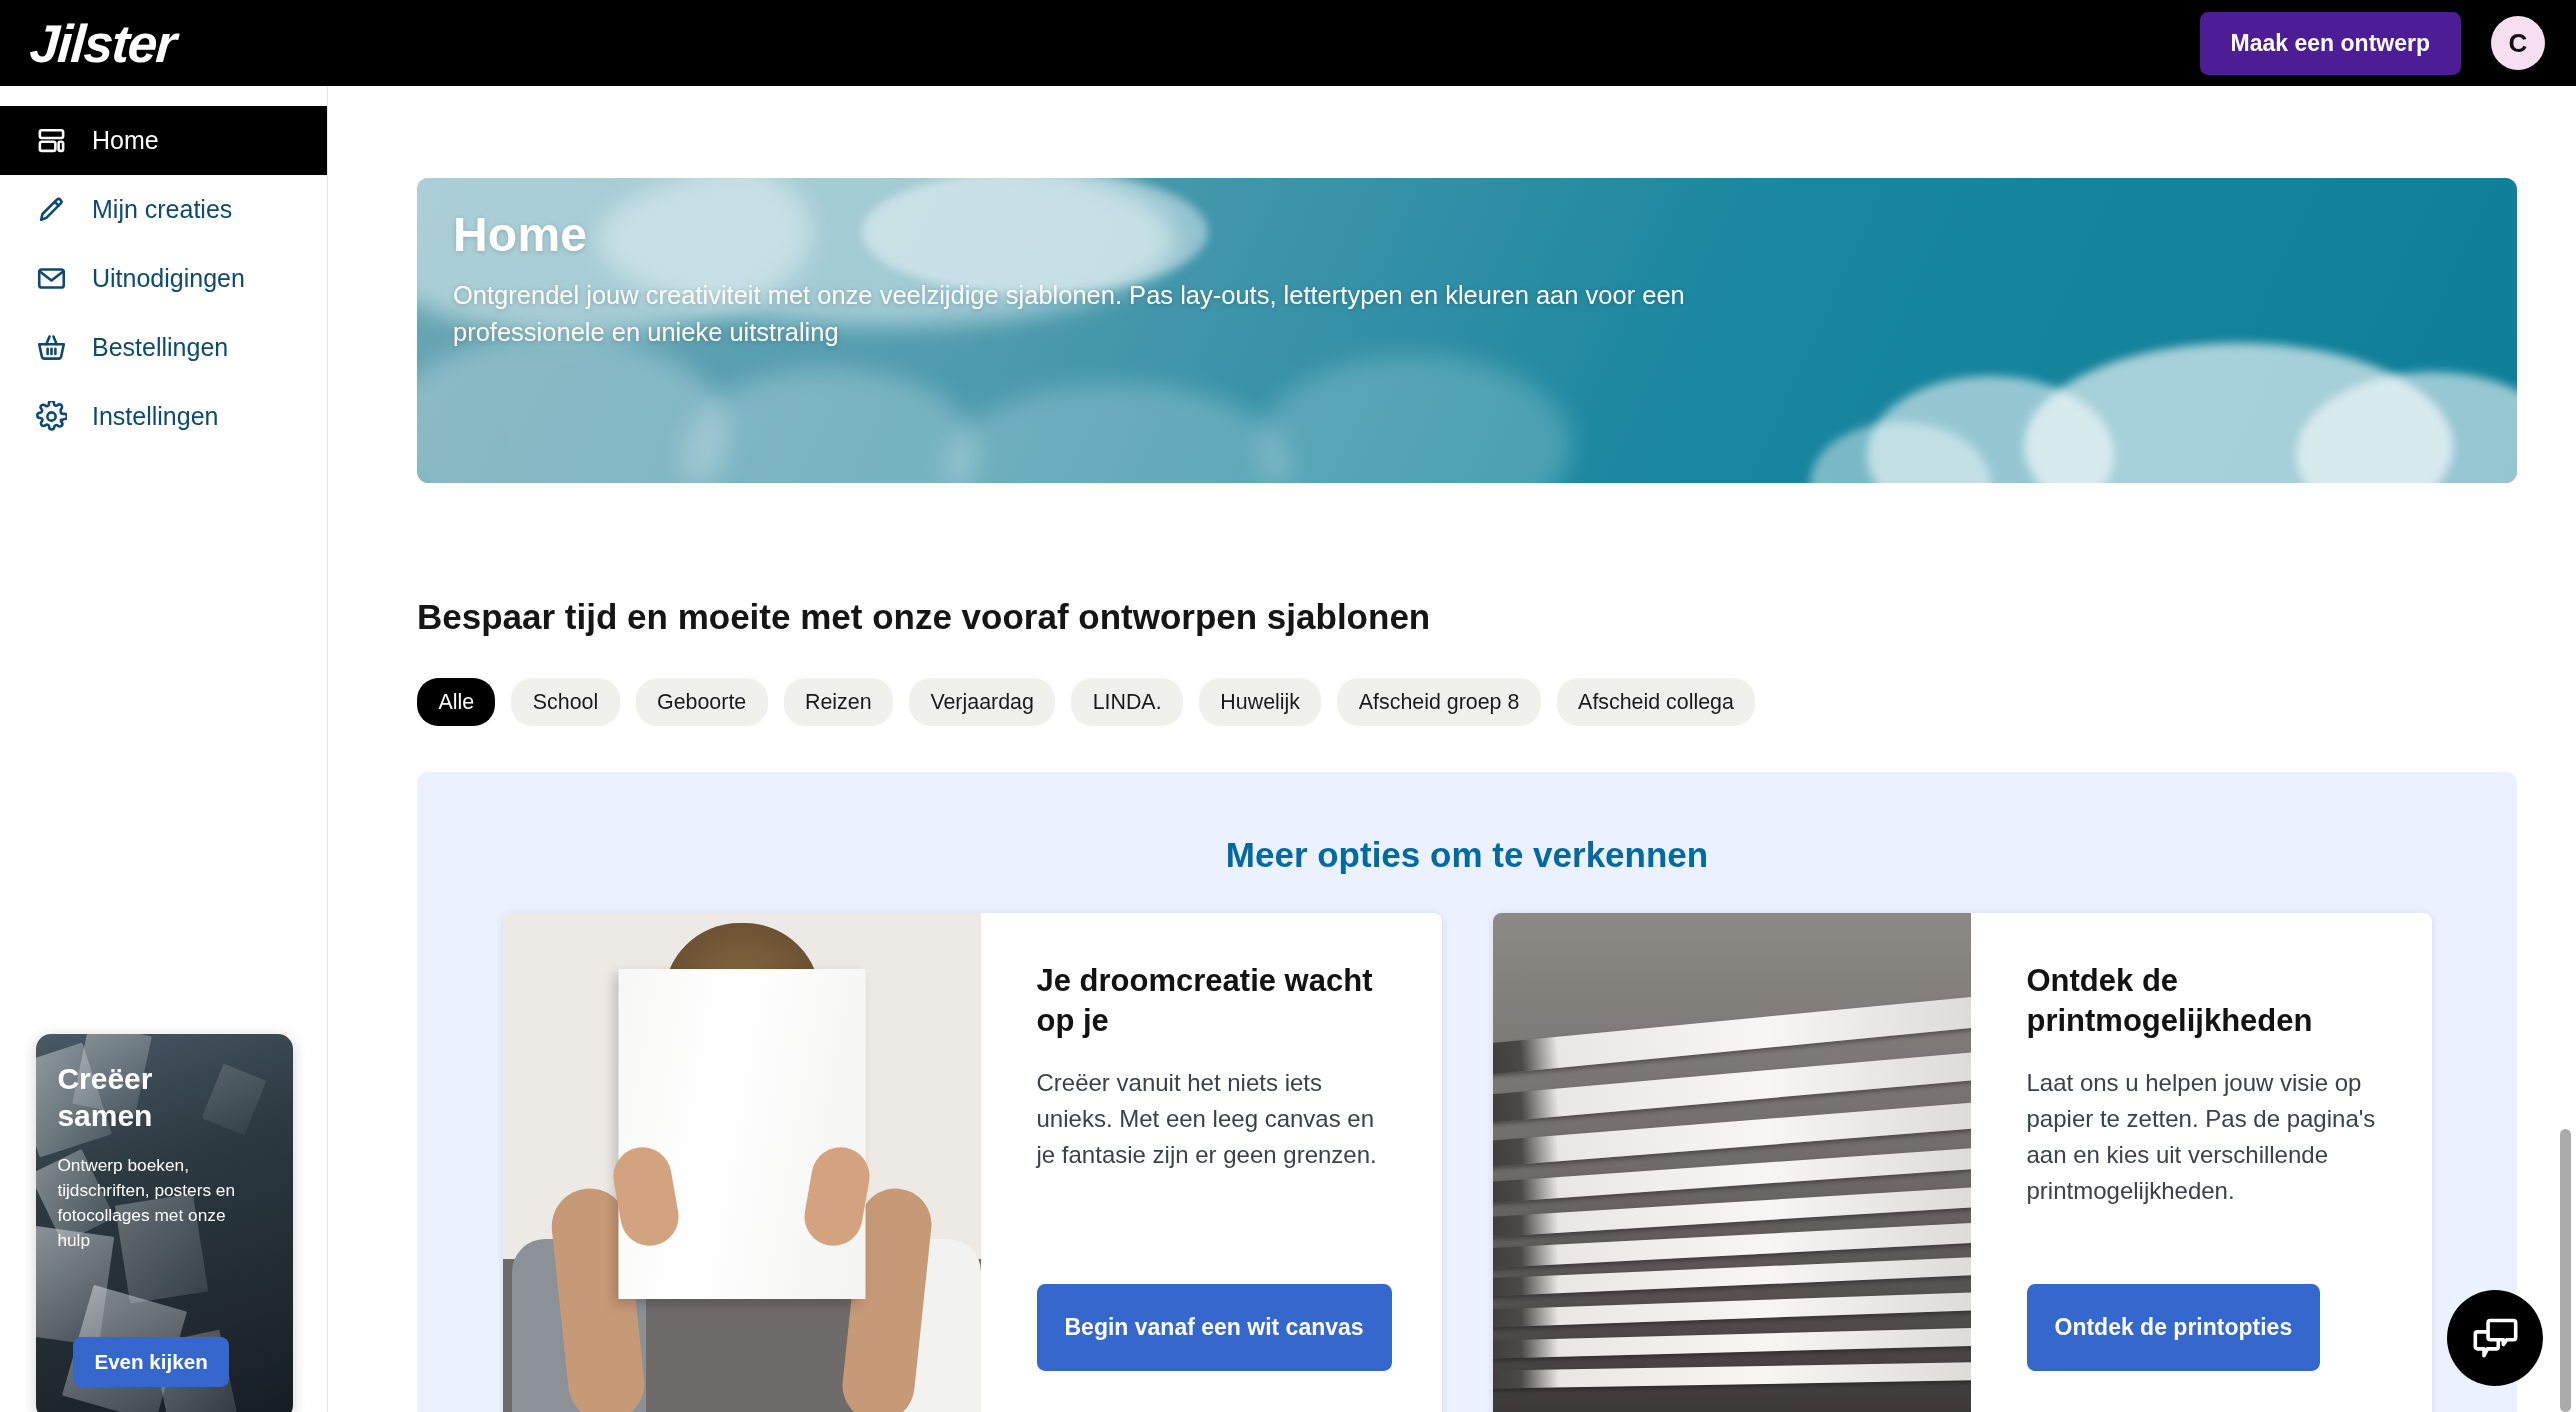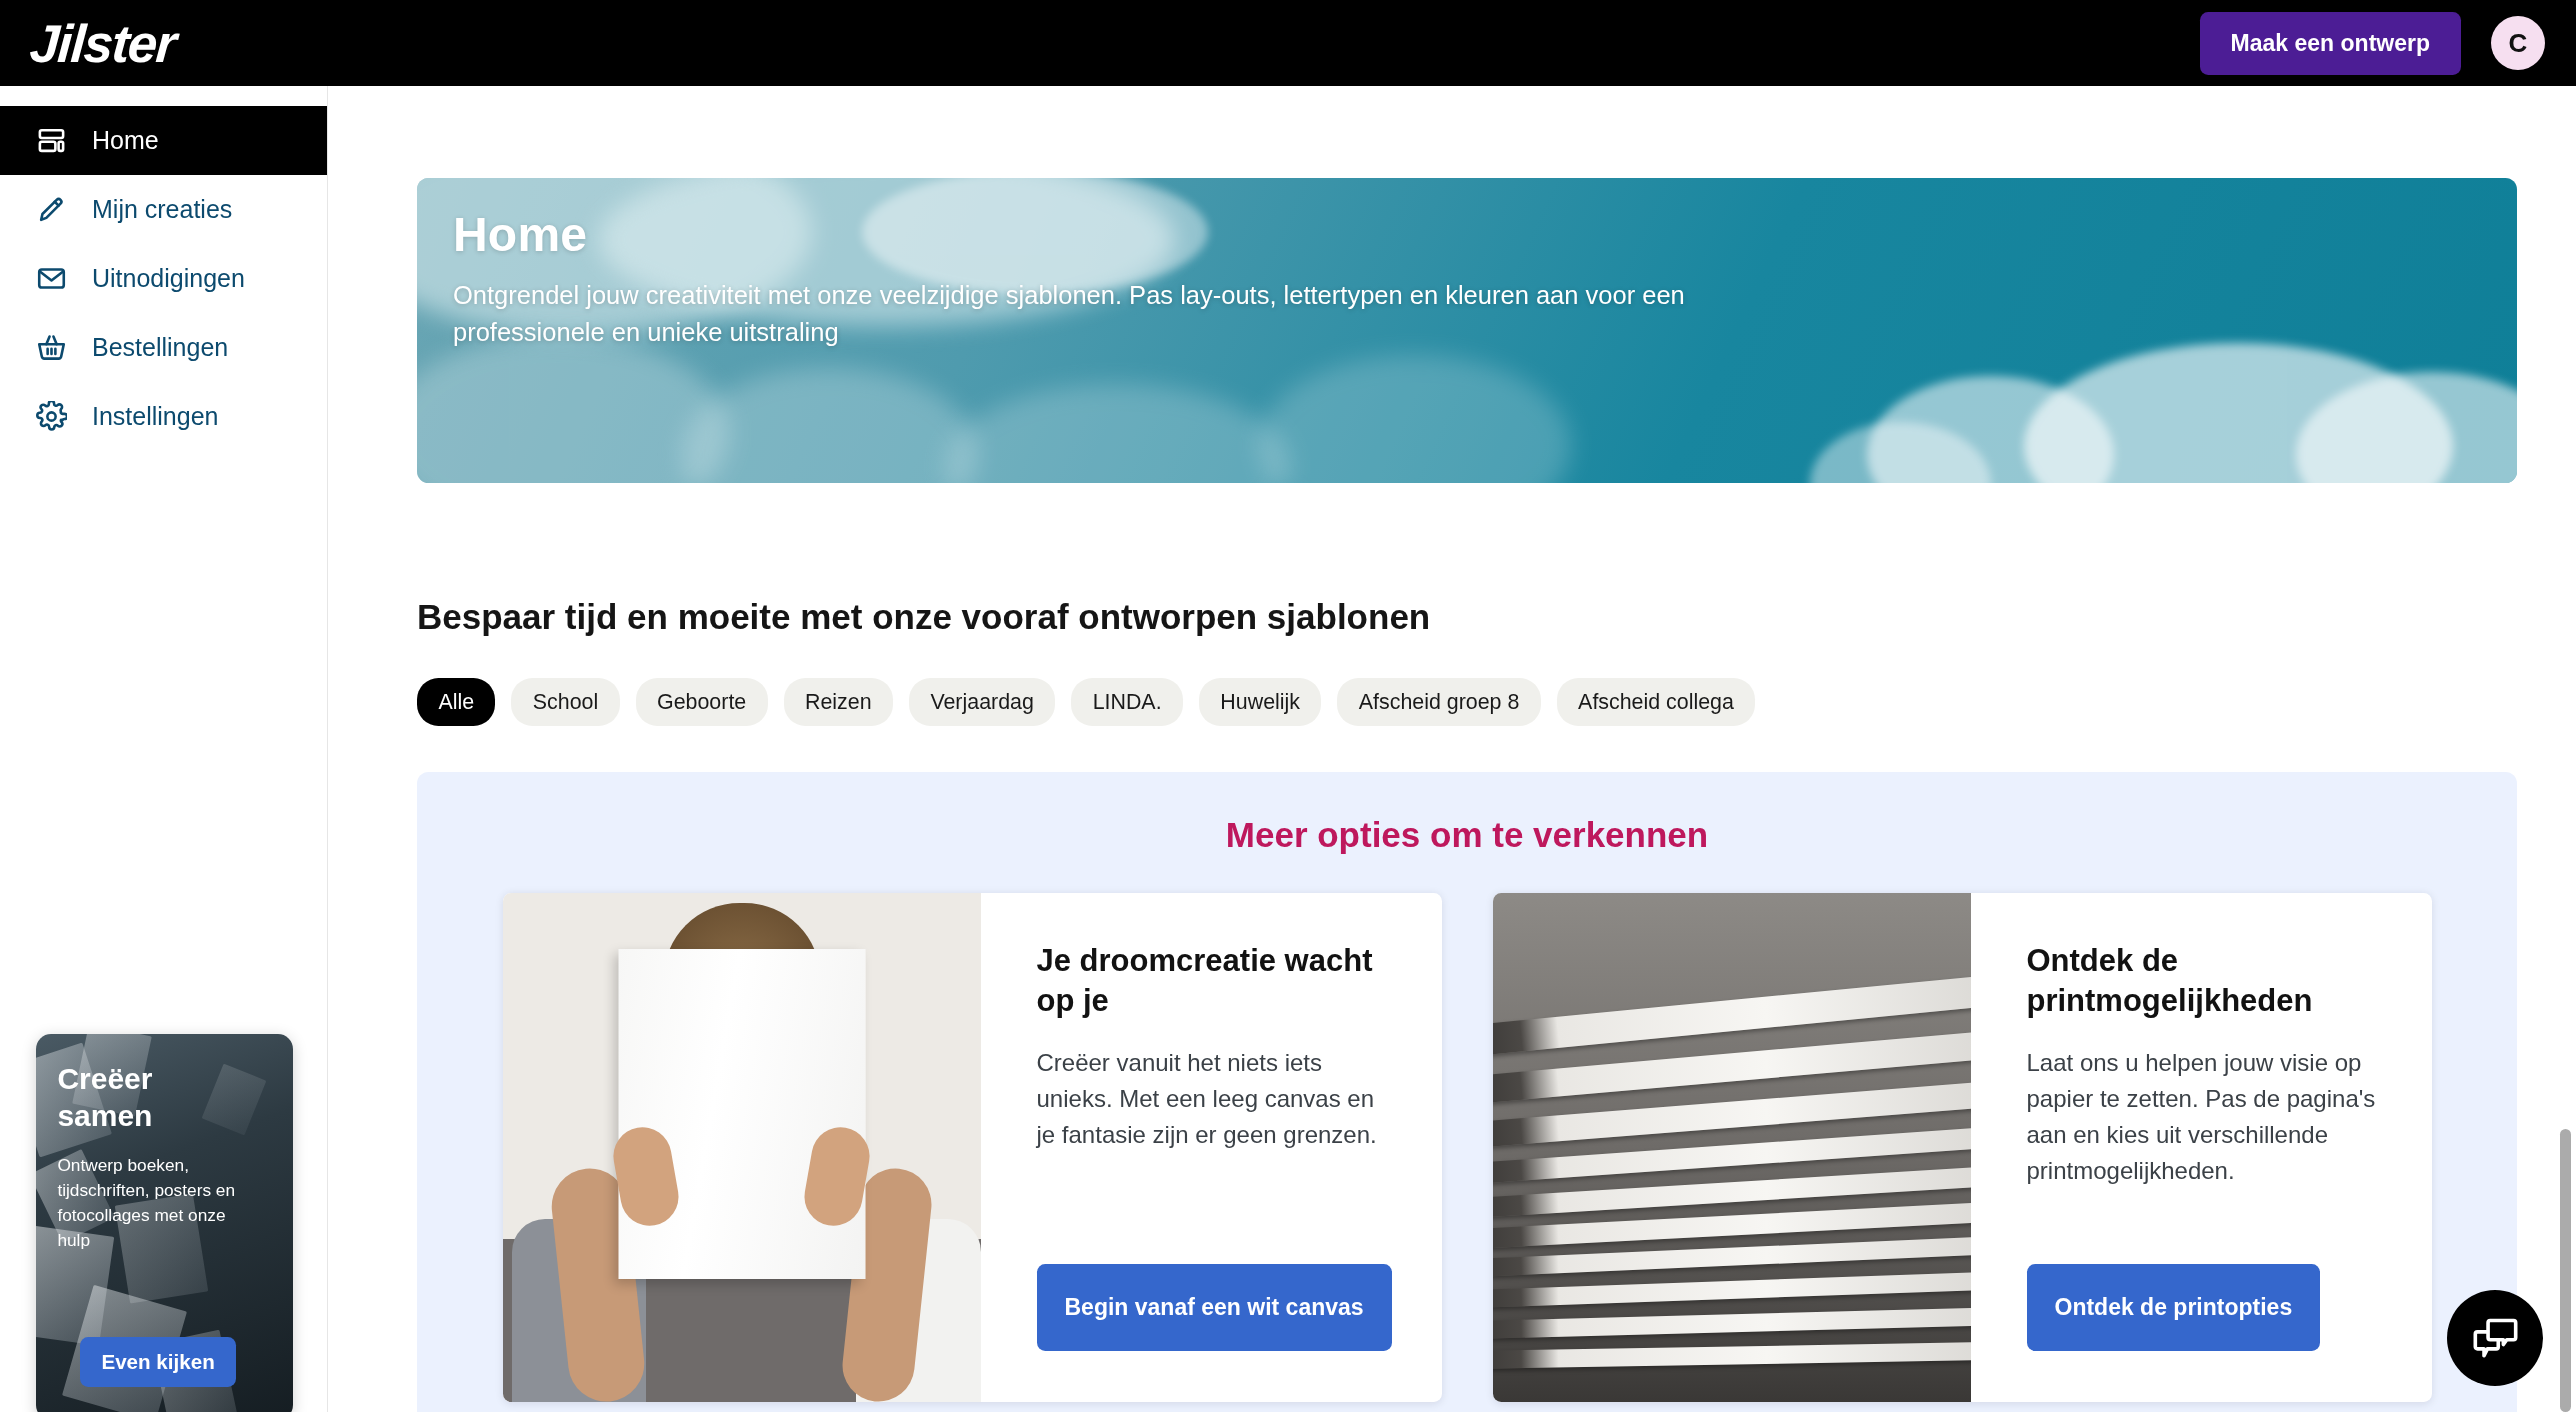--- a/index.html
+++ b/index.html
@@ -94,21 +94,21 @@
   .promo-title {
     color: #ffffff; font-size: 30px; font-weight: 800;
     line-height: 1.25; width: 115px;
   }
   .promo-desc {
     margin-top: 18px;
     color: #ffffff; font-size: 17.3px; line-height: 1.45;
     width: 196px;
   }
   .promo-btn {
-    position: absolute; left: 44px; bottom: 33px;
+    position: absolute; left: 37px; bottom: 33px;
     background: #3567CC; color: #fff;
     border: none; border-radius: 8.2px;
     font-size: 20.6px; font-weight: 700;
     padding: 13px 21.4px;
     cursor: pointer;
   }
 
   
   .main {
     position: absolute; top: 86px; left: 328px;
@@ -167,22 +167,22 @@
 
   
   .panel {
     position: absolute; left: 89px; top: 686px;
     width: 2100px; height: 669px;
     background: #EBF1FE;
     border-radius: 11.5px;
   }
   .panel-title {
     text-align: center;
-    padding-top: 43px;
-    font-size: 35px; font-weight: 800; color: #be185d;
+    padding-top: 63px;
+    font-size: 35px; font-weight: 800; color: #0369a1;
   }
   .cards {
     display: flex; justify-content: center; gap: 51px;
     margin-top: 38px;
   }
   .card {
     display: flex;
     width: 939px; height: 509px;
     background: #ffffff;
     border-radius: 8.2px;

